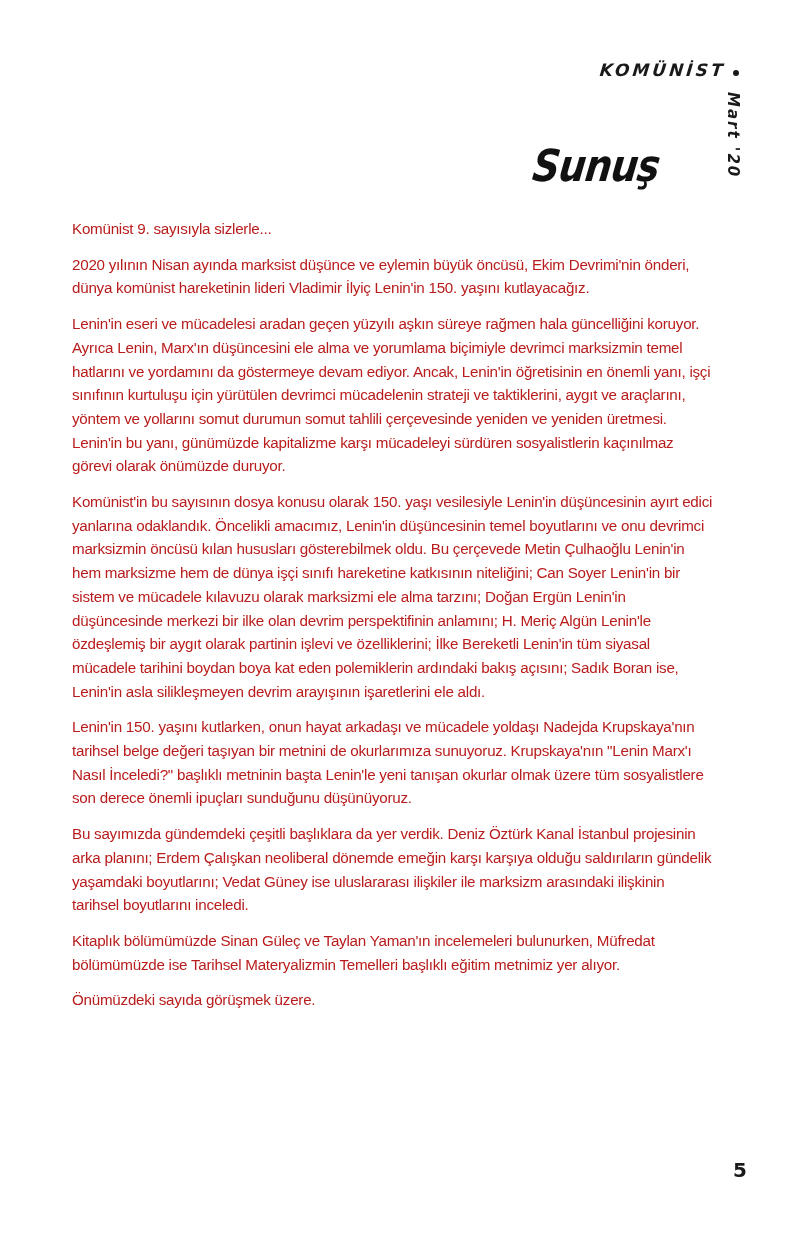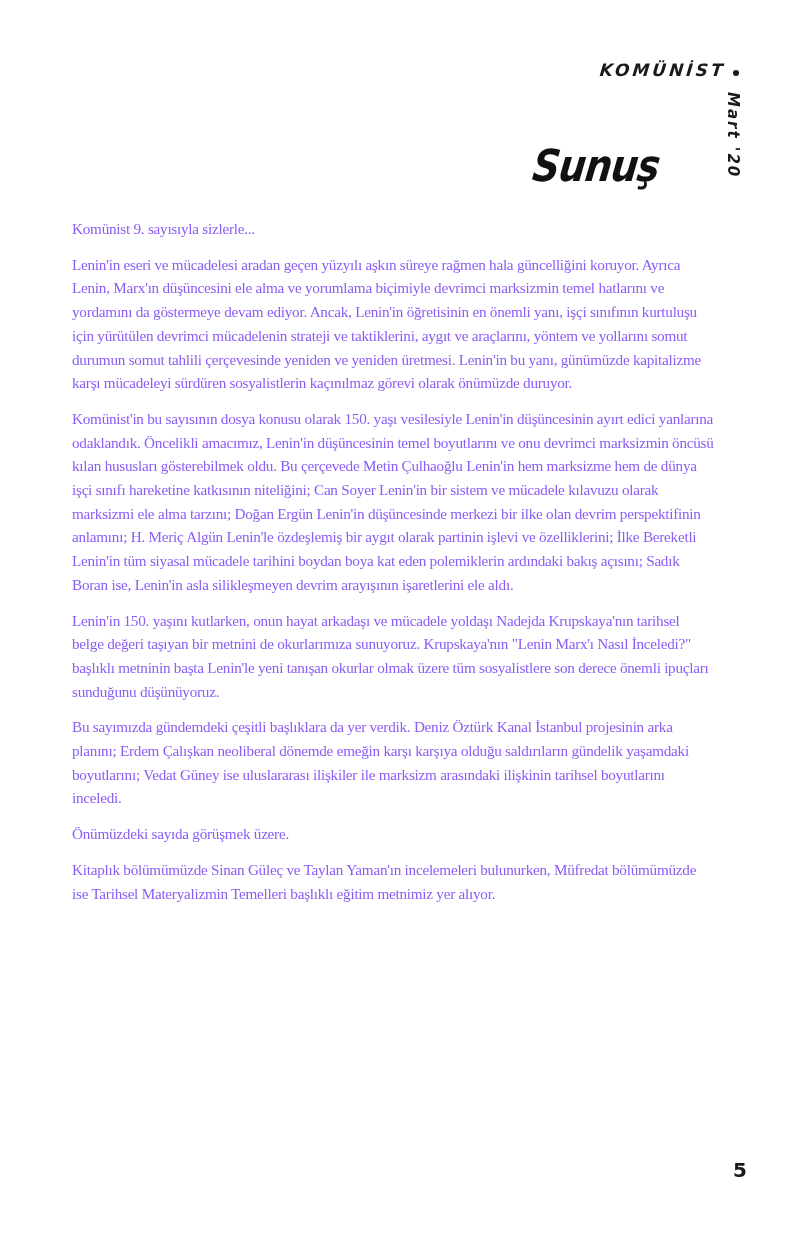--- a/index.html
+++ b/index.html
@@ -61,24 +61,24 @@
       color: #111111;
       letter-spacing: -1px;
       transform: scaleX(0.86) skewX(-8deg);
       transform-origin: left center;
     }
     .article {
       position: absolute;
       top: 217px;
       left: 72px;
       width: 642px;
-      font-family: Liberation Serif, serif;
+      font-family: Liberation Sans, sans-serif;
       font-size: 15.2px;
       line-height: 23.7px;
-      color: #8b5cf6;
+      color: #b91c1c;
       letter-spacing: -0.25px;
     }
     .article p {
       margin: 0 0 12px 0;
       text-align: left;
     }
     .page-number {
       position: absolute;
       top: 1158px;
       left: 733px;
@@ -92,21 +92,22 @@
 <body>
 
 <div class="masthead">KOMÜNİST</div>
 <span class="bullet"></span>
 <div class="issue-date">Mart '20</div>
 
 <h1 class="page-title">Sunuş</h1>
 
 <div class="article">
   <p>Komünist 9. sayısıyla sizlerle...</p>
+  <p>2020 yılının Nisan ayında marksist düşünce ve eylemin büyük öncüsü, Ekim Devrimi'nin önderi, dünya komünist hareketinin lideri Vladimir İlyiç Lenin'in 150. yaşını kutlayacağız.</p>
   <p>Lenin'in eseri ve mücadelesi aradan geçen yüzyılı aşkın süreye rağmen hala güncelliğini koruyor. Ayrıca Lenin, Marx'ın düşüncesini ele alma ve yorumlama biçimiyle devrimci marksizmin temel hatlarını ve yordamını da göstermeye devam ediyor. Ancak, Lenin'in öğretisinin en önemli yanı, işçi sınıfının kurtuluşu için yürütülen devrimci mücadelenin strateji ve taktiklerini, aygıt ve araçlarını, yöntem ve yollarını somut durumun somut tahlili çerçevesinde yeniden ve yeniden üretmesi. Lenin'in bu yanı, günümüzde kapitalizme karşı mücadeleyi sürdüren sosyalistlerin kaçınılmaz görevi olarak önümüzde duruyor.</p>
   <p>Komünist'in bu sayısının dosya konusu olarak 150. yaşı vesilesiyle Lenin'in düşüncesinin ayırt edici yanlarına odaklandık. Öncelikli amacımız, Lenin'in düşüncesinin temel boyutlarını ve onu devrimci marksizmin öncüsü kılan hususları gösterebilmek oldu. Bu çerçevede Metin Çulhaoğlu Lenin'in hem marksizme hem de dünya işçi sınıfı hareketine katkısının niteliğini; Can Soyer Lenin'in bir sistem ve mücadele kılavuzu olarak marksizmi ele alma tarzını; Doğan Ergün Lenin'in düşüncesinde merkezi bir ilke olan devrim perspektifinin anlamını; H. Meriç Algün Lenin'le özdeşlemiş bir aygıt olarak partinin işlevi ve özelliklerini; İlke Bereketli Lenin'in tüm siyasal mücadele tarihini boydan boya kat eden polemiklerin ardındaki bakış açısını; Sadık Boran ise, Lenin'in asla silikleşmeyen devrim arayışının işaretlerini ele aldı.</p>
   <p>Lenin'in 150. yaşını kutlarken, onun hayat arkadaşı ve mücadele yoldaşı Nadejda Krupskaya'nın tarihsel belge değeri taşıyan bir metnini de okurlarımıza sunuyoruz. Krupskaya'nın "Lenin Marx'ı Nasıl İnceledi?" başlıklı metninin başta Lenin'le yeni tanışan okurlar olmak üzere tüm sosyalistlere son derece önemli ipuçları sunduğunu düşünüyoruz.</p>
   <p>Bu sayımızda gündemdeki çeşitli başlıklara da yer verdik. Deniz Öztürk Kanal İstanbul projesinin arka planını; Erdem Çalışkan neoliberal dönemde emeğin karşı karşıya olduğu saldırıların gündelik yaşamdaki boyutlarını; Vedat Güney ise uluslararası ilişkiler ile marksizm arasındaki ilişkinin tarihsel boyutlarını inceledi.</p>
+  <p>Kitaplık bölümümüzde Sinan Güleç ve Taylan Yaman'ın incelemeleri bulunurken, Müfredat bölümümüzde ise Tarihsel Materyalizmin Temelleri başlıklı eğitim metnimiz yer alıyor.</p>
   <p>Önümüzdeki sayıda görüşmek üzere.</p>
-  <p>Kitaplık bölümümüzde Sinan Güleç ve Taylan Yaman'ın incelemeleri bulunurken, Müfredat bölümümüzde ise Tarihsel Materyalizmin Temelleri başlıklı eğitim metnimiz yer alıyor.</p>
 </div>
 
 <div class="page-number">5</div>
 
 </body></html>

